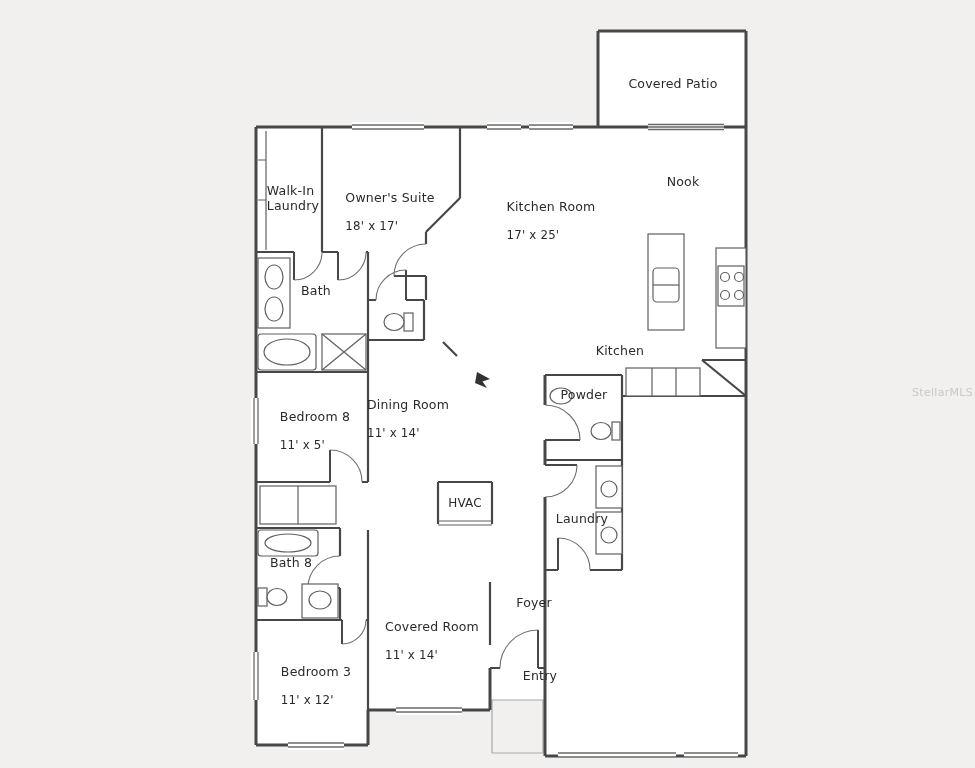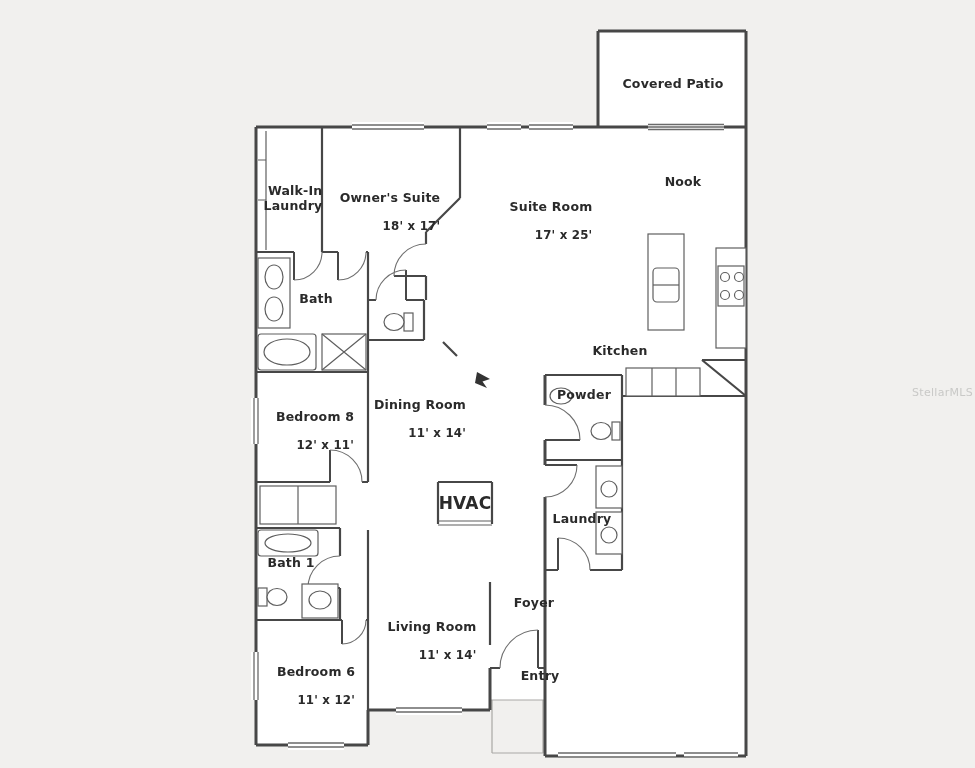--- a/index.html
+++ b/index.html
@@ -10,25 +10,25 @@
   .floor{fill:#ffffff}
   .w-outer{fill:none;stroke:var(--walls,#474747);stroke-width:3;stroke-linecap:butt}
   .w-int{fill:none;stroke:var(--walls,#474747);stroke-width:2.2;stroke-linecap:butt}
   .panel{fill:none;stroke:var(--walls,#474747);stroke-width:2}
   .arc{fill:none;stroke:#6f6f6f;stroke-width:1.1}
   .thin{fill:none;stroke:#5f5f5f;stroke-width:1.2}
   .fixture{fill:#ffffff;stroke:#5f5f5f;stroke-width:1.2}
   .win{fill:none;stroke:#6a6a6a;stroke-width:1.3}
   .whiteout{fill:#ffffff;stroke:none}
   .marker{fill:#333333;stroke:none}
-  .lbl{position:absolute;transform:translate(-50%,-50%);text-align:right;
-       color:var(--text,#2a2a2a);font-size:12.5px;font-weight:700;line-height:1.18;
+  .lbl{position:absolute;transform:translate(-50%,-50%);text-align:left;
+       color:var(--text,#2a2a2a);font-size:12.5px;font-weight:400;line-height:1.18;
        letter-spacing:.2px;white-space:pre-line}
   .lbl .dm{font-size:11.8px}
-  .lbl--small{font-size:17px}
+  .lbl--small{font-size:12px}
   .watermark{position:absolute;left:912px;top:386px;font-size:11px;
              color:var(--watermark,#c9c9c7);letter-spacing:.3px}
 </style>
 </head>
 <body>
 
 <div class="stage">
 
   <svg width="975" height="768" viewBox="0 0 975 768">
 
@@ -192,61 +192,61 @@
   </div>
   <div class="lbl" style="left:293px;top:198px">
     <div class="nm">Walk-In
 Laundry</div>
   </div>
   <div class="lbl" style="left:390px;top:212px">
     <div class="nm">Owner's Suite</div>
     <div class="dm">18' x 17'</div>
   </div>
   <div class="lbl" style="left:551px;top:221px">
-    <div class="nm">Suite Room</div>
+    <div class="nm">Kitchen Room</div>
     <div class="dm">17' x 25'</div>
   </div>
   <div class="lbl" style="left:683px;top:182px">
     <div class="nm">Nook</div>
   </div>
-  <div class="lbl" style="left:316px;top:299px">
+  <div class="lbl" style="left:316px;top:291px">
     <div class="nm">Bath</div>
   </div>
   <div class="lbl" style="left:620px;top:351px">
     <div class="nm">Kitchen</div>
   </div>
   <div class="lbl" style="left:584px;top:395px">
     <div class="nm">Powder</div>
   </div>
   <div class="lbl" style="left:315px;top:431px">
     <div class="nm">Bedroom 8</div>
-    <div class="dm">12' x 11'</div>
-  </div>
-  <div class="lbl" style="left:420px;top:419px">
+    <div class="dm">11' x 5'</div>
+  </div>
+  <div class="lbl" style="left:408px;top:419px">
     <div class="nm">Dining Room</div>
     <div class="dm">11' x 14'</div>
   </div>
   <div class="lbl lbl--small" style="left:465px;top:503px">
     <div class="nm">HVAC</div>
   </div>
   <div class="lbl" style="left:582px;top:519px">
     <div class="nm">Laundry</div>
   </div>
   <div class="lbl" style="left:291px;top:563px">
-    <div class="nm">Bath 1</div>
+    <div class="nm">Bath 8</div>
   </div>
   <div class="lbl" style="left:534px;top:603px">
     <div class="nm">Foyer</div>
   </div>
   <div class="lbl" style="left:432px;top:641px">
-    <div class="nm">Living Room</div>
+    <div class="nm">Covered Room</div>
     <div class="dm">11' x 14'</div>
   </div>
   <div class="lbl" style="left:540px;top:676px">
     <div class="nm">Entry</div>
   </div>
   <div class="lbl" style="left:316px;top:686px">
-    <div class="nm">Bedroom 6</div>
+    <div class="nm">Bedroom 3</div>
     <div class="dm">11' x 12'</div>
   </div>
 
   <div class="watermark">StellarMLS</div>
 </div>
 
 </body></html>

